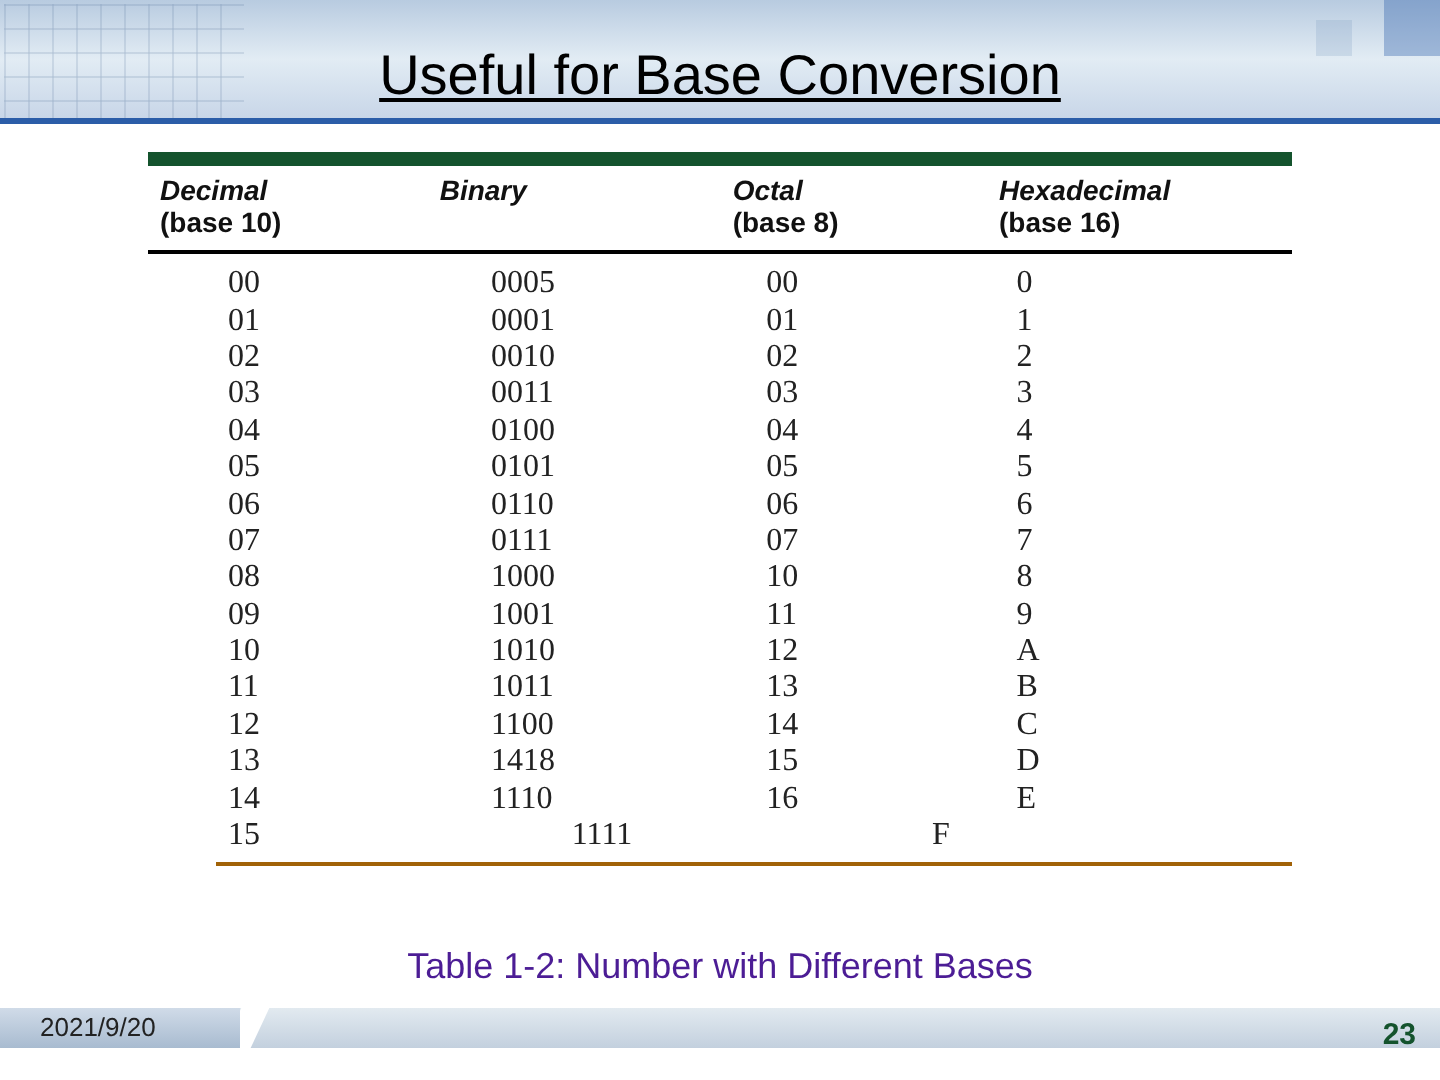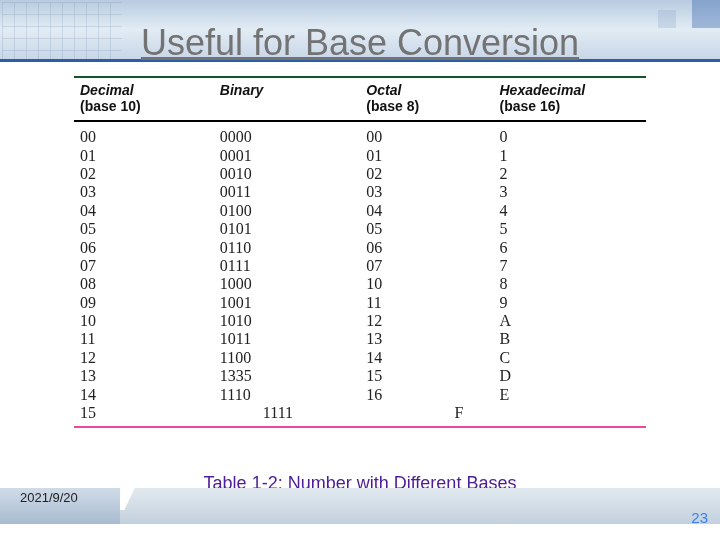--- a/index.html
+++ b/index.html
@@ -39,54 +39,55 @@
     background: #2b5da8;
     opacity: 0.9;
   }
   .sq1 { top: 0; right: 0; }
   .sq2 { top: 10px; right: 44px; width: 18px; height: 18px; background:#6d8fb8; opacity:0.5;}
   .title {
     position: absolute;
     top: 22px;
     left: 0; right: 0;
     text-align: center;
-    font-size: 36px;
+    font-size: 28px;
     font-weight: normal;
-    color: #737373;
+    color: #000000;
     text-decoration: underline;
   }
   .table-wrap {
     position: absolute;
     top: 76px;
     left: 74px;
     right: 74px;
     bottom: 78px;
   }
   .hdr-row {
     display: flex;
-    border-top: 2px solid #14532d;
+    border-top: 7px solid #14532d;
     border-bottom: 2px solid #000;
     padding: 4px 0 6px 0;
   }
   .col {
     flex: 1;
     font-family: "Times New Roman", serif;
     font-size: 15px;
     line-height: 1.15;
     color: #111;
   }
   .col.c1 { flex: 1.05; padding-left: 6px;}
   .col.c2 { flex: 1.1; }
   .col.c3 { flex: 1.0; }
   .col.c4 { flex: 1.1; }
   .hdr-row .col { font-weight: bold; font-style: italic; font-family: Arial, sans-serif; font-size: 14px;}
   .hdr-row .col .sub { display:block; font-weight:bold; font-style: normal;}
   .body-rows {
     padding: 6px 0 4px 0;
-    border-bottom: 2px solid #ec4899;
+    border-bottom: 2px solid #a16207;
+    margin-left: 34px;
   }
   .body-rows .row {
     display: flex;
     line-height: 1.28;
   }
   .body-rows .row .col {
     font-family: "Times New Roman", serif;
     font-size: 16px;
     color: #222;
   }
@@ -95,21 +96,21 @@
     left: 0; right: 0;
     bottom: 46px;
     text-align: center;
     font-size: 18px;
     color: #4c1d95;
   }
   .bottom-bar {
     position: absolute;
     left: 0; right: 0;
     bottom: 16px;
-    height: 36px;
+    height: 20px;
     background: linear-gradient(to bottom, #e2eaf0 0%, #c3d0de 100%);
   }
   .bottom-bar::before {
     content: "";
     position: absolute;
     left: 116px; top: -2px;
     width: 14px; height: 24px;
     background: #fff;
     transform: skewX(-25deg);
   }
@@ -124,22 +125,22 @@
     left: 20px;
     top: 2px;
     font-size: 13px;
     color: #222;
   }
   .page-num {
     position: absolute;
     right: 12px;
     bottom: 14px;
     font-size: 15px;
-    font-weight: normal;
-    color: #3b82f6;
+    font-weight: bold;
+    color: #14532d;
   }
 </style>
 </head>
 <body>
 
 <div class="banner">
   <div class="banner-deco">
     <div class="banner-grid"></div>
     <div class="banner-sq sq1"></div>
     <div class="banner-sq sq2"></div>
@@ -162,21 +163,21 @@
       <span class="sub">(base 8)</span>
     </div>
     <div class="col c4">
       <span>Hexadecimal</span>
       <span class="sub">(base 16)</span>
     </div>
   </div>
   <div class="body-rows" id="body-rows">
       <div class="row">
         <div class="col c1">00</div>
-        <div class="col c2">0000</div>
+        <div class="col c2">0005</div>
         <div class="col c3">00</div>
         <div class="col c4">0</div>
       </div>
       <div class="row">
         <div class="col c1">01</div>
         <div class="col c2">0001</div>
         <div class="col c3">01</div>
         <div class="col c4">1</div>
       </div>
       <div class="row">
@@ -240,21 +241,21 @@
         <div class="col c4">B</div>
       </div>
       <div class="row">
         <div class="col c1">12</div>
         <div class="col c2">1100</div>
         <div class="col c3">14</div>
         <div class="col c4">C</div>
       </div>
       <div class="row">
         <div class="col c1">13</div>
-        <div class="col c2">1335</div>
+        <div class="col c2">1418</div>
         <div class="col c3">15</div>
         <div class="col c4">D</div>
       </div>
       <div class="row">
         <div class="col c1">14</div>
         <div class="col c2">1110</div>
         <div class="col c3">16</div>
         <div class="col c4">E</div>
       </div>
       <div class="row">

